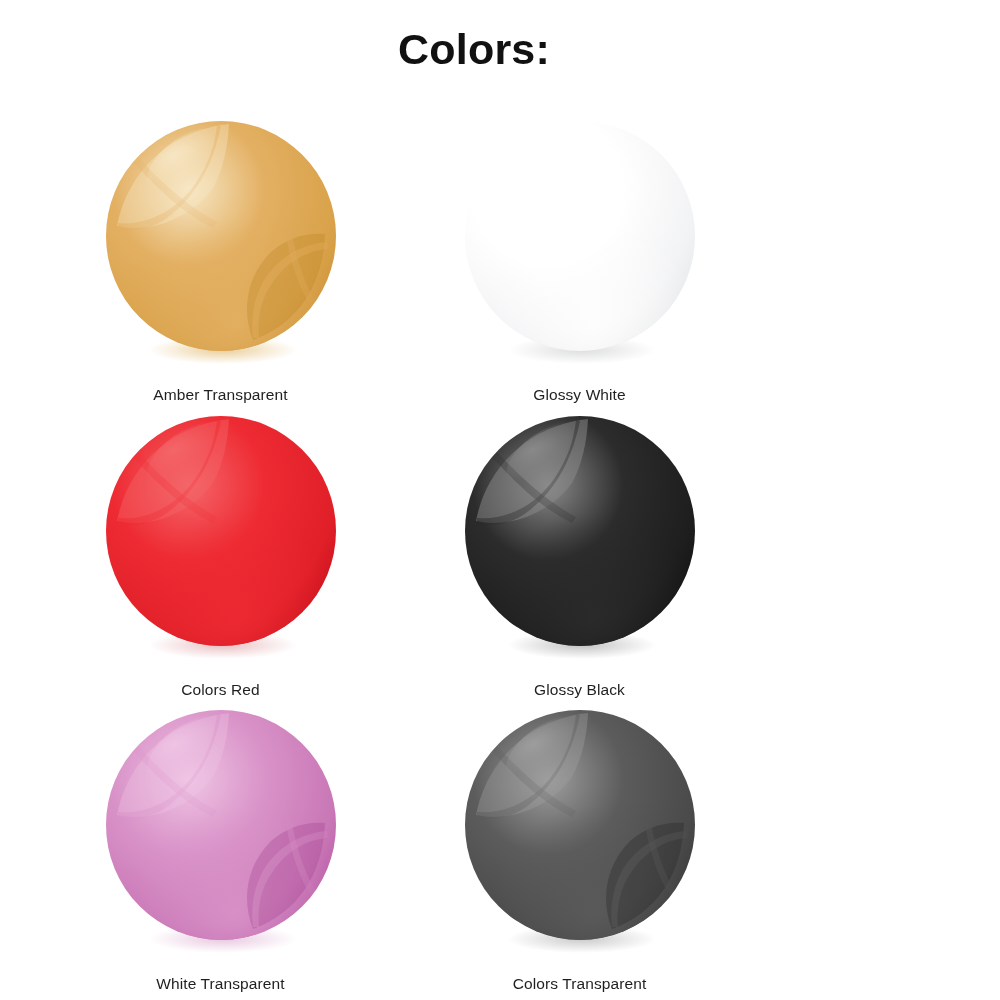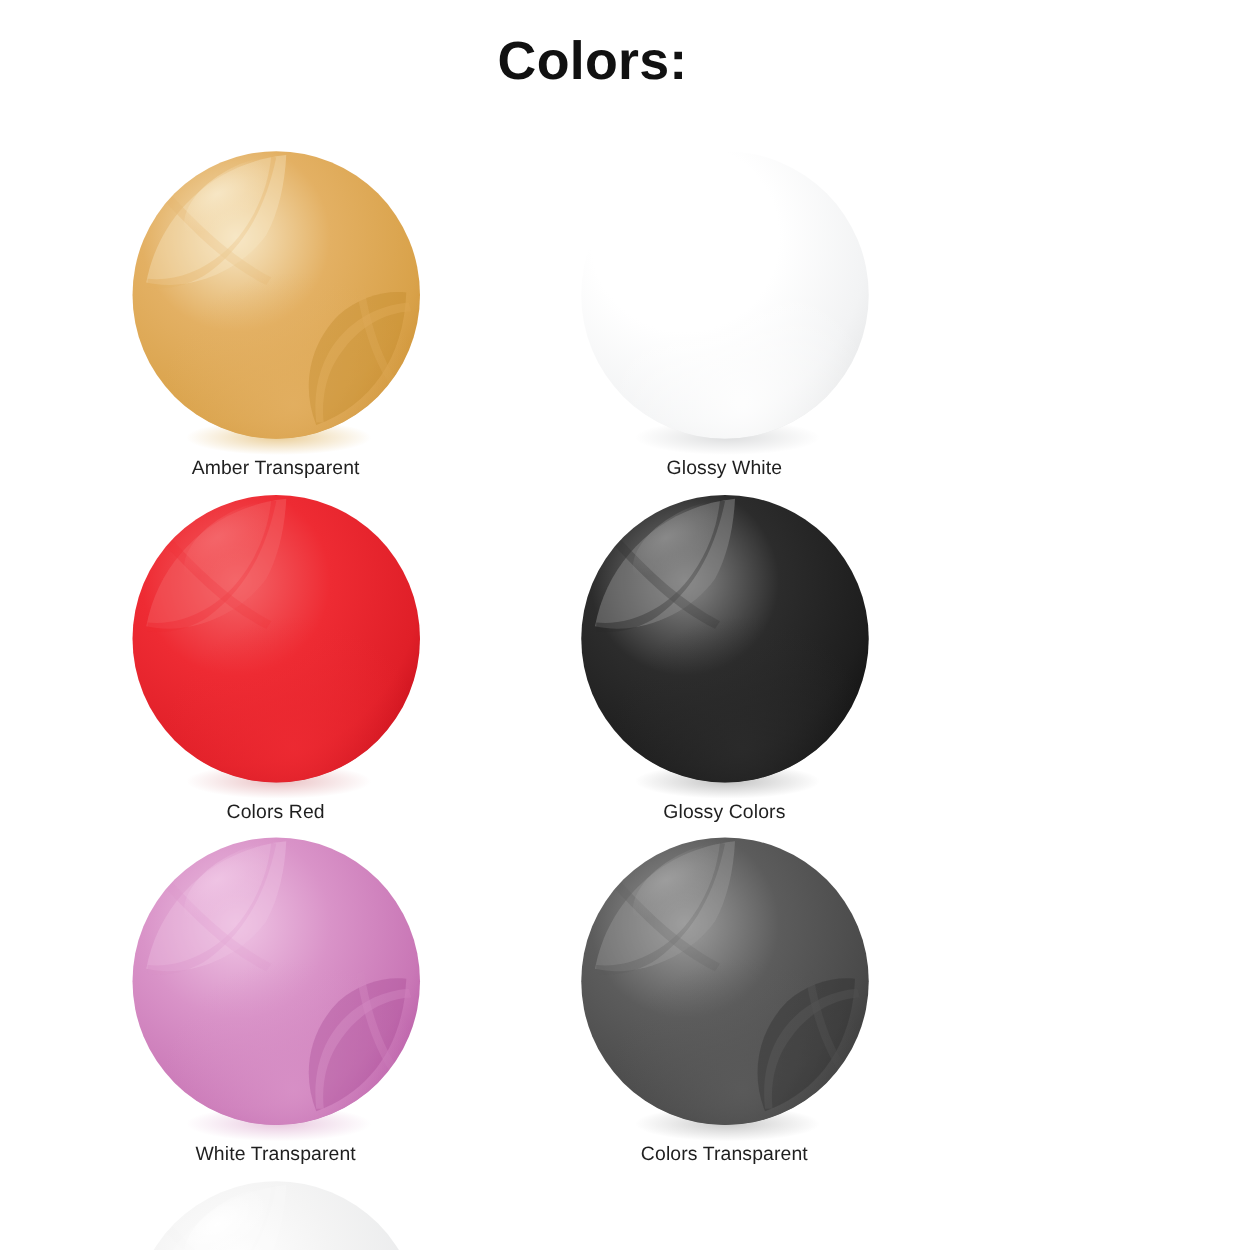--- a/index.html
+++ b/index.html
@@ -54,21 +54,21 @@
     width: 240px;
     height: 248px;
     display: block;
   }
   .sphere-wrap svg {
     display: block;
     width: 240px;
     height: 248px;
   }
   .swatch-label {
-    margin-top: 0;
+    margin-top: 20px;
     font-size: 15.5px;
     font-weight: normal;
     color: #1f1f1f;
     text-align: center;
     line-height: 1.2;
     letter-spacing: 0.1px;
   }
 </style>
 </head>
 <body>
@@ -246,21 +246,21 @@
               <circle cx="120" cy="118" r="115" fill="url(#sp3-bounce)"></circle>
               <g opacity="0.52">
                 <path d="M 128 6 C 70 12 26 54 16 108 C 52 116 92 98 112 70 C 122 52 127 28 128 6 Z" fill="#8A8A8A"></path>
                 <path d="M 120 8 C 112 46 96 78 66 100 C 52 110 34 114 17 112 L 17 105 C 46 108 76 92 94 66 C 108 46 114 26 116 7 Z" fill="#2C2C2C" opacity="0.55"></path>
                 <path d="M 36 38 C 62 66 86 88 116 104 L 112 110 C 80 94 56 70 31 43 Z" fill="#2C2C2C" opacity="0.45"></path>
               </g>
               <ellipse cx="96" cy="44" rx="54" ry="30" transform="rotate(-28 96 44)" fill="url(#sp3-sheen)"></ellipse>
             </g>
           </svg>
         </div>
-        <div class="swatch-label">Glossy Colors</div>
+        <div class="swatch-label">Glossy Black</div>
       </div>
       <div class="swatch-cell">
         <div class="sphere-wrap">
           <svg viewBox="0 0 240 248">
             <defs>
               <radialGradient id="sp4-body" cx="36%" cy="30%" r="78%">
                 <stop offset="0" stop-color="#EFC4E4" stop-opacity="1"></stop>
                 <stop offset="0.42" stop-color="#D993C8" stop-opacity="1"></stop>
                 <stop offset="0.82" stop-color="#C977B6" stop-opacity="1"></stop>
                 <stop offset="1" stop-color="#B85BA6" stop-opacity="1"></stop>

